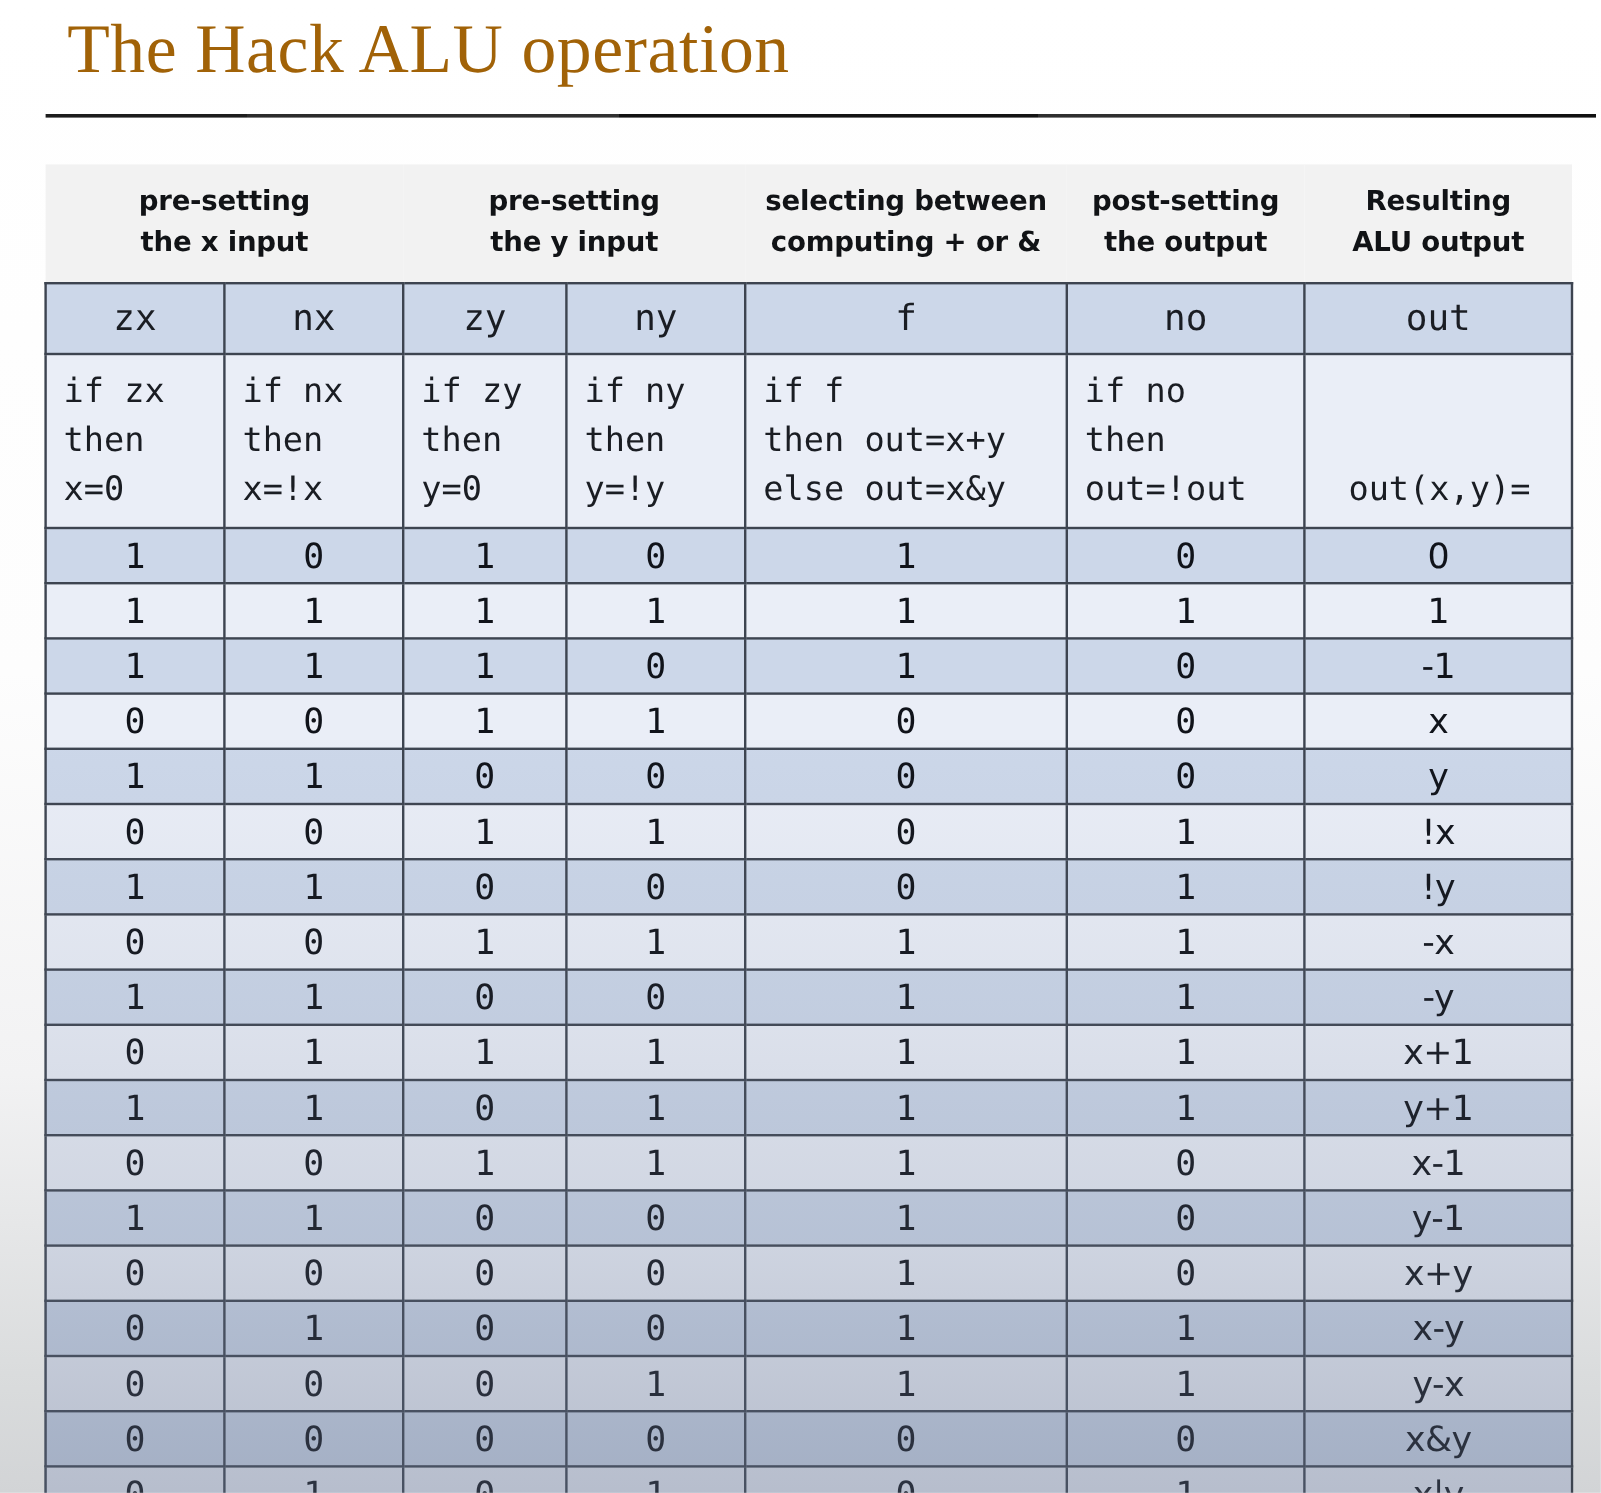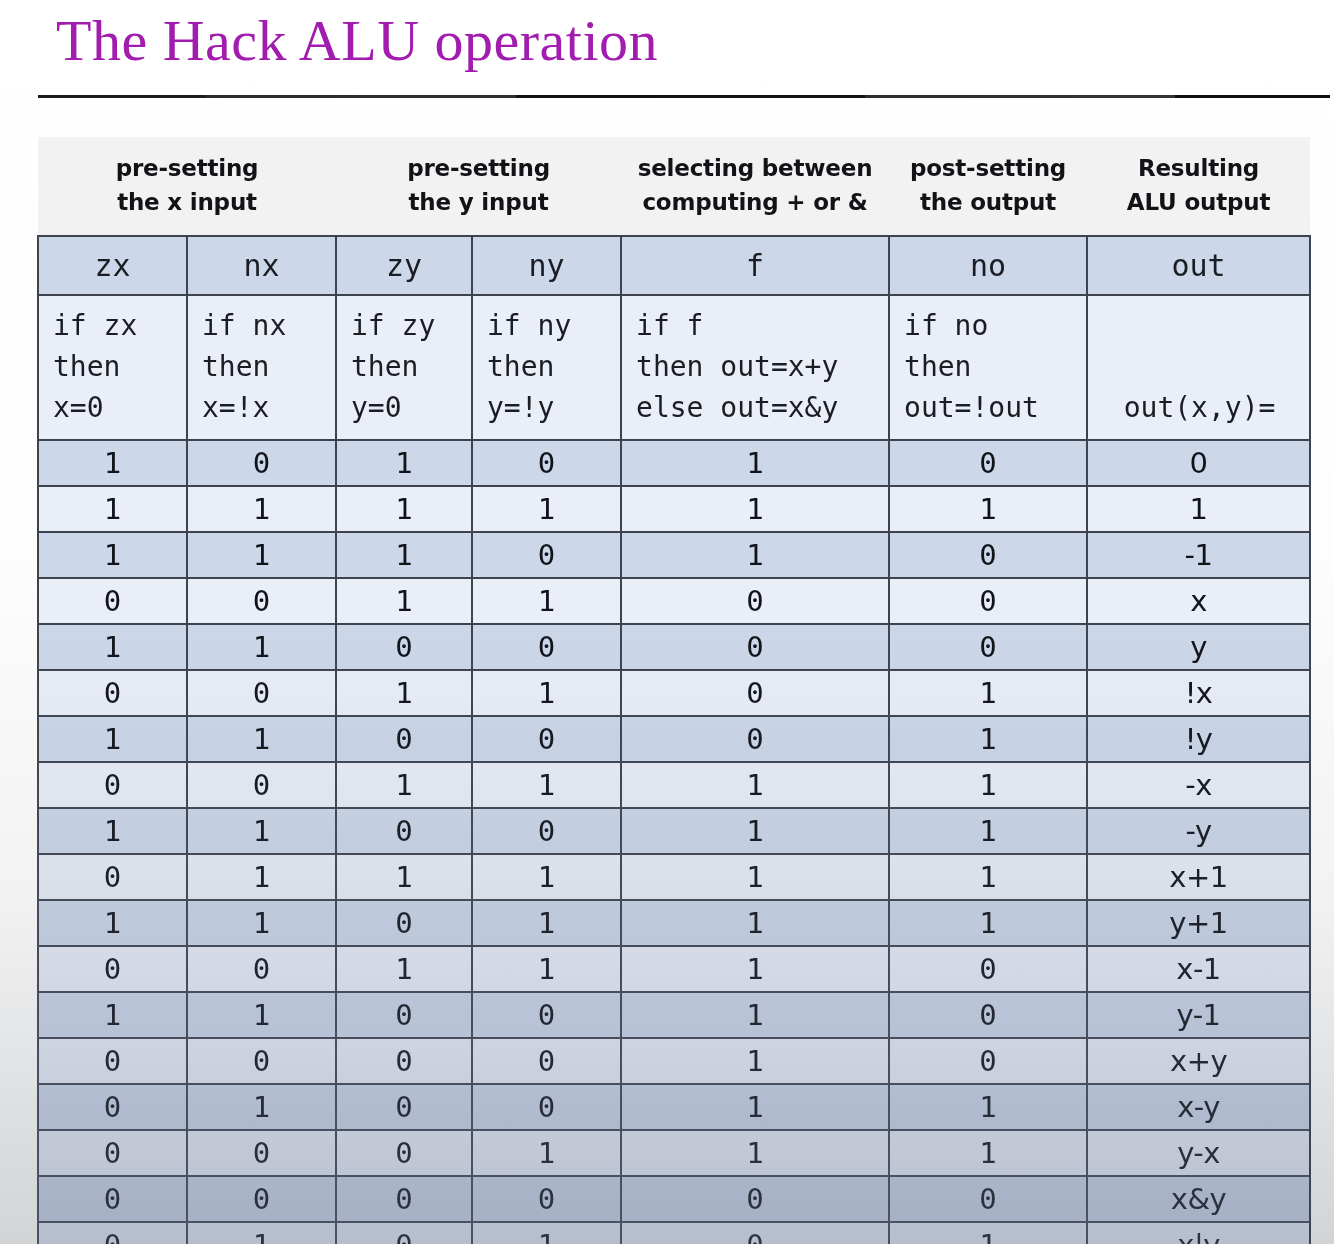--- a/index.html
+++ b/index.html
@@ -17,21 +17,21 @@
 
   
   .slide-title {
     position: absolute;
     left: 56px;
     top: 8px;
     font-family: "Liberation Serif", "DejaVu Serif", serif;
     font-size: 58px;
     line-height: 1.15;
     font-weight: 400;
-    color: #a21caf;
+    color: #a16207;
     letter-spacing: 0.5px;
     white-space: nowrap;
   }
   .title-rule {
     position: absolute;
     left: 38px;
     top: 95px;
     width: 1292px;
     height: 3px;
     background: linear-gradient(90deg,#1d1d1d 0%, #1d1d1d 13%, #2b2b2b 13%, #303030 37%, #121212 37%, #141414 64%, #2e2e2e 64%, #343434 88%, #101010 88%, #101010 100%);

